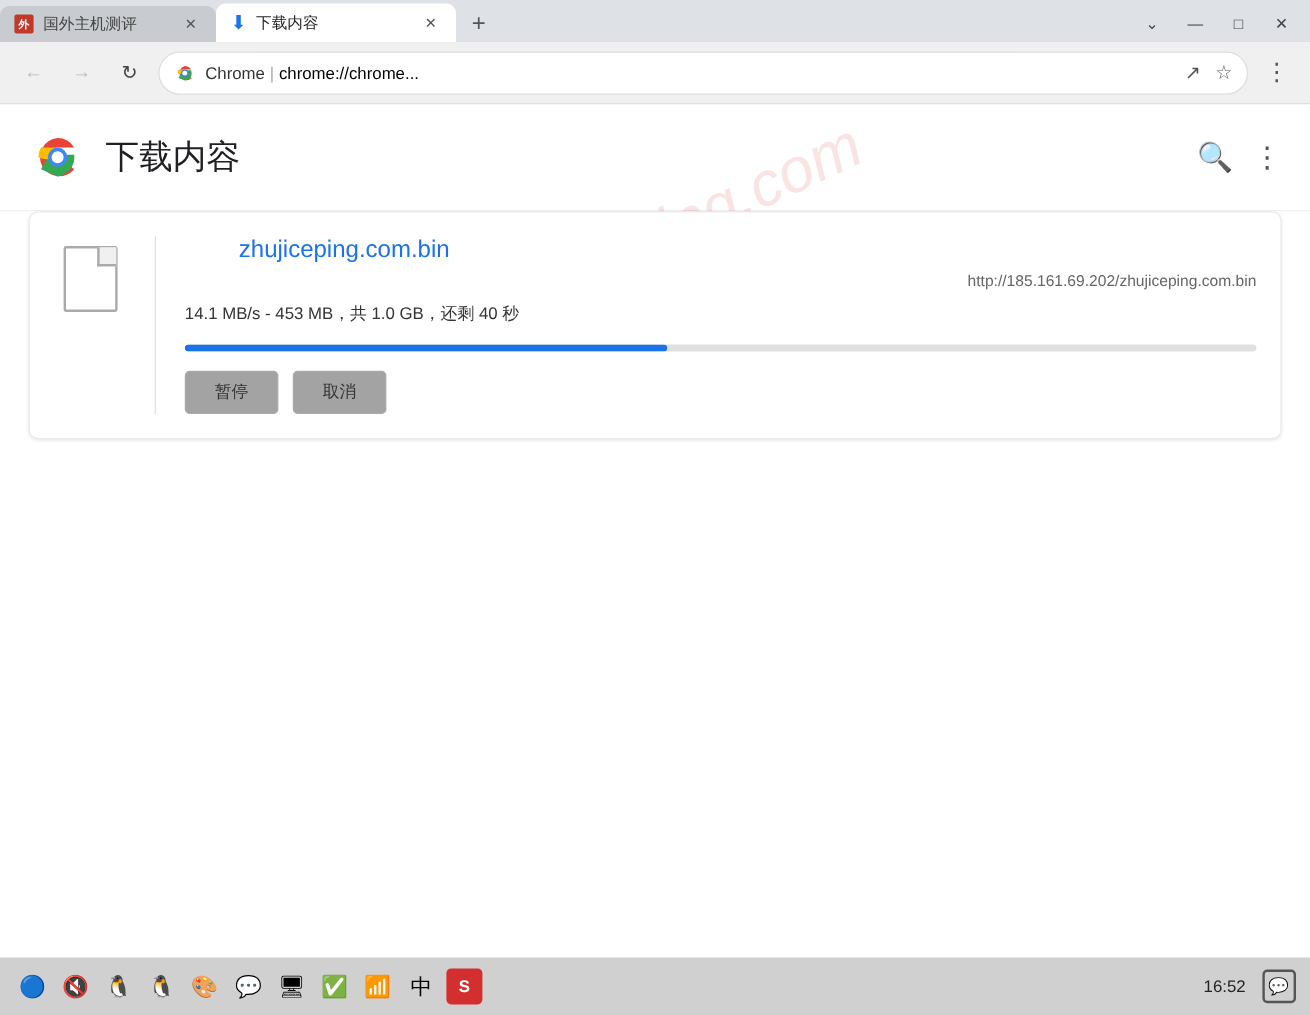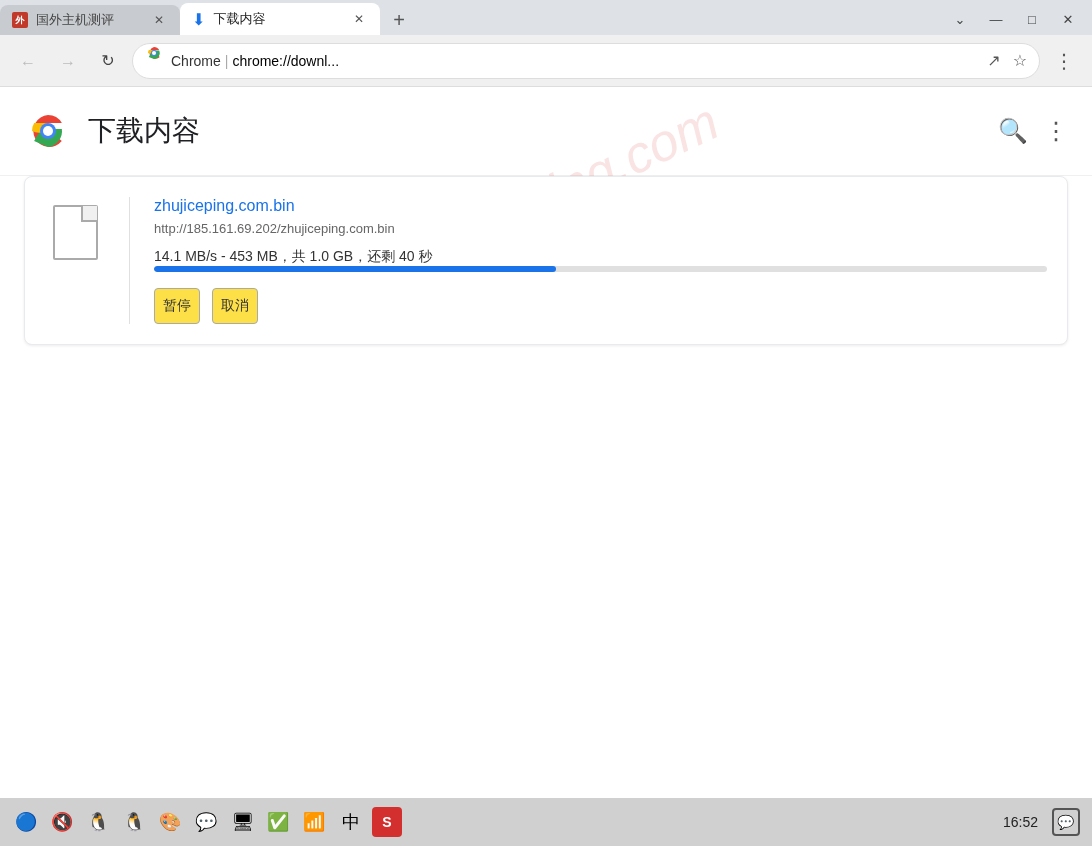--- a/index.html
+++ b/index.html
@@ -115,20 +115,21 @@
       cursor: pointer;
     }
     .nav-btn.disabled { color: #bbb; cursor: default; }
     .address-bar {
       flex: 1;
       height: 36px;
       background: #fff;
       border: 1px solid #ddd;
       border-radius: 20px;
       display: flex;
+      align-items: center;
       padding: 0 12px;
       gap: 8px;
       font-size: 14px;
     }
     .chrome-logo-sm {
       width: 18px; height: 18px;
       flex-shrink: 0;
     }
     .address-text {
       display: flex;
@@ -243,58 +244,60 @@
       width: 14px;
       height: 14px;
       background: #f0f0f0;
       border-left: 2px solid #aaa;
       border-bottom: 2px solid #aaa;
     }
     .download-info {
       flex: 1;
     }
     .download-filename {
-      font-size: 16px;
+      font-size: 20px;
       color: #1a73e8;
       font-weight: 500;
       cursor: pointer;
       margin-bottom: 6px;
+      margin-left: 45px;
     }
     .download-url {
       font-size: 13px;
       color: #666;
       margin-bottom: 12px;
+      text-align: right;
     }
     .download-stats {
       font-size: 14px;
       color: #333;
-      margin-bottom: 0;
+      margin-bottom: 16px;
     }
     .progress-bar-bg {
       width: 100%;
       height: 6px;
       background: #e0e0e0;
       border-radius: 3px;
       margin-bottom: 16px;
       overflow: hidden;
     }
     .progress-bar-fill {
       height: 100%;
       background: #1a73e8;
       border-radius: 3px;
     }
     .download-actions {
       display: flex;
       gap: 12px;
     }
     .action-btn {
       border: 1px solid #aaa;
-      background: #fde047;
+      background: #a3a3a3;
       border-radius: 4px;
-      padding: 8px 8px;
+      padding: 8px 24px;
       font-size: 14px;
       color: #333;
       cursor: pointer;
     }
 
     
     .taskbar {
       position: absolute;
       bottom: 0;
       width: 100%;
@@ -385,21 +388,21 @@
       <path d="M9 3a6 6 0 0 1 5.196 3H9a3 3 0 0 0 0 6 3 3 0 0 0 2.598-1.5L14.794 13A6 6 0 1 1 9 3z" fill="#EA4335"></path>
       <path d="M3.804 13L7.402 6.5H14.196A6 6 0 0 1 9 15z" fill="#34A853"></path>
       <path d="M3 9a6 6 0 0 1 .804-3H9l-3.196 3.5A6.02 6.02 0 0 1 3 9z" fill="#FBBC05"></path>
       <circle cx="9" cy="9" r="3" fill="#4285F4"></circle>
       <circle cx="9" cy="9" r="2" fill="#fff"></circle>
     </svg>
 
     <div class="address-text">
       <span class="address-chrome">Chrome</span>
       <span class="address-divider">|</span>
-      <span class="address-url">chrome://downl...</span>
+      <span class="address-url">chrome://chrome...</span>
     </div>
 
     <div class="address-icons">
       <span class="address-icon">↗</span>
       <span class="address-icon">☆</span>
     </div>
   </div>
 
   <div class="menu-btn">⋮</div>
 </div>

